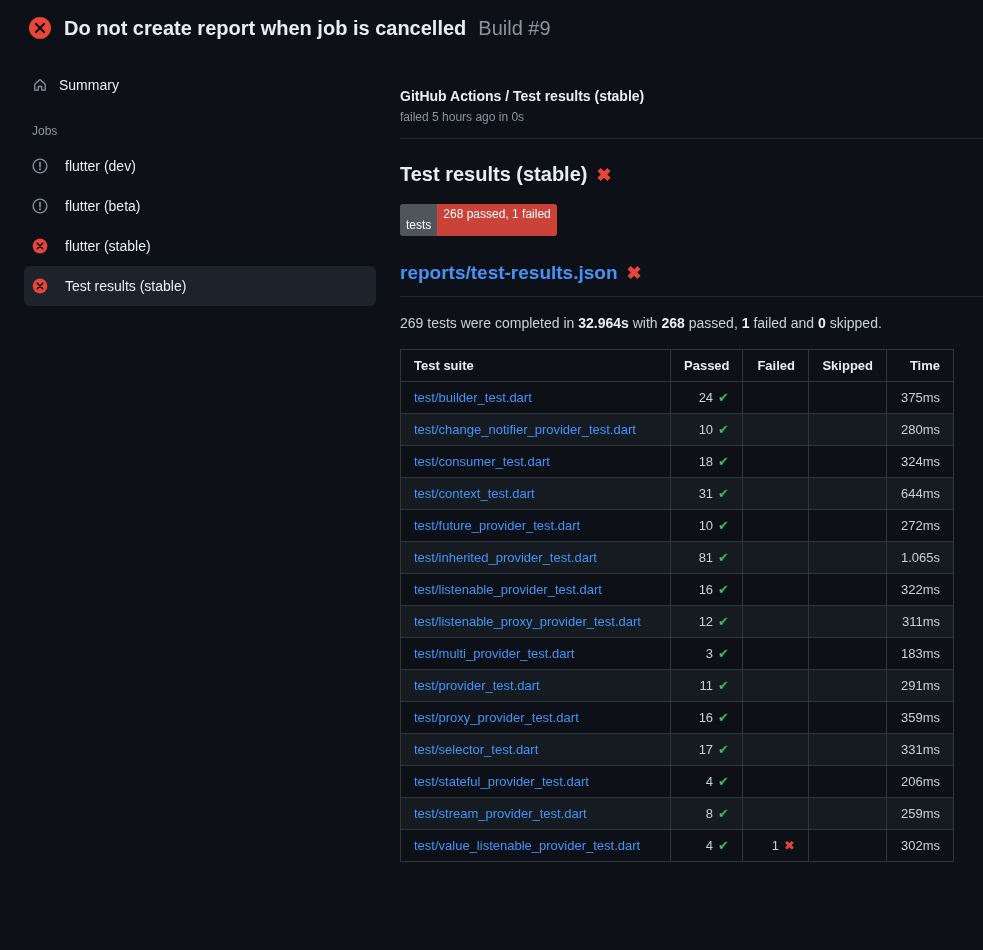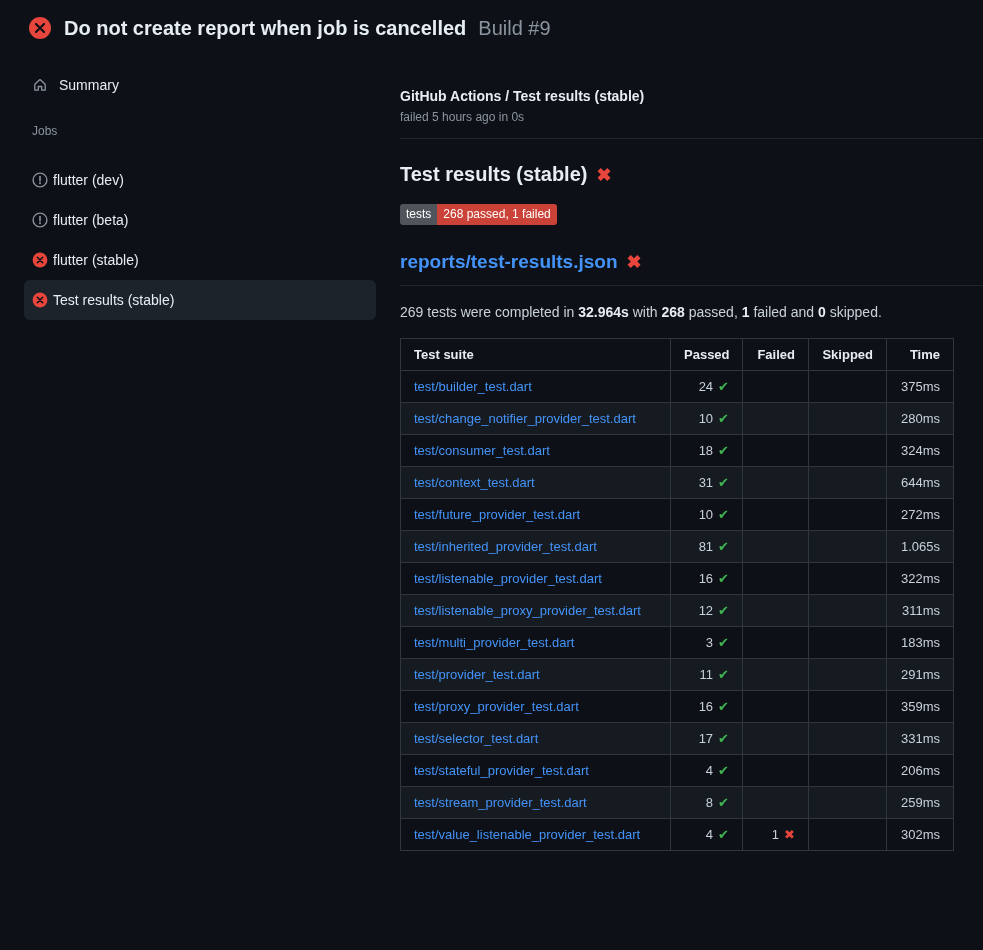--- a/index.html
+++ b/index.html
@@ -12,34 +12,34 @@
   
   .app-header { display:flex; align-items:center; gap:12px; padding:16px 28px 8px; }
   .status-icon svg { display:block; }
   .page-title { font-size:20px; font-weight:700; color:#e6edf3; }
   .build-label { font-size:20px; color:#8b949e; font-weight:400; }
   
   .layout { display:flex; align-items:flex-start; }
   .sidebar { width:400px; flex:0 0 400px; padding:24px 24px 16px; }
   .summary-item { display:flex; align-items:center; gap:11px; padding:5px 8px; color:#e6edf3; border-radius:6px; cursor:pointer; }
   .summary-item svg { display:block; }
-  .jobs-heading { color:#8b949e; font-size:12px; margin:26px 0 22px 8px; }
+  .jobs-heading { color:#8b949e; font-size:12px; margin:26px 0 8px 8px; }
   .jobs-list { list-style:none; }
-  .job-item { display:flex; align-items:center; gap:5px; padding:0 8px; height:40px; border-radius:6px; color:#e6edf3; cursor:pointer; font-size:14px; }
+  .job-item { display:flex; align-items:center; gap:17px; padding:0 8px; height:40px; border-radius:6px; color:#e6edf3; cursor:pointer; font-size:14px; }
   .job-item.selected { background:#1d232b; }
   .job-icon { display:flex; }
   
   .main { flex:1 1 auto; min-width:0; padding:40px 0 0; }
   .breadcrumb { font-weight:700; font-size:14px; color:#e6edf3; }
   .status-line { color:#8b949e; font-size:12px; margin-top:6px; }
   .divider { border:none; border-top:1px solid #21262d; margin-top:14px; }
   .section-title { margin-top:24px; font-size:20px; font-weight:700; color:#e6edf3; display:flex; align-items:center; gap:9px; }
   .x-mark { color:#e8453c; font-size:18px; font-weight:700; line-height:1; }
   .badge { display:inline-flex; margin-top:18px; font-size:12px; border-radius:3px; overflow:hidden; line-height:1; }
-  .badge-label { background:#50555b; color:#ffffff; padding:4px 6px 5px; }
+  .badge-label { background:#50555b; color:#ffffff; padding:15px 6px 5px; }
   .badge-value { background:#ca4238; color:#ffffff; padding:4px 6px 5px; }
   .report-title { margin-top:26px; padding-bottom:12px; border-bottom:1px solid #21262d; font-size:19px; font-weight:700; display:flex; align-items:center; gap:9px; }
   .report-title a { color:#4493f8; text-decoration:none; }
   .summary-text { margin-top:18px; font-size:14px; color:#c9d1d9; }
   .summary-text strong { color:#e6edf3; font-weight:700; }
   
   .results-table { margin-top:18px; border-collapse:collapse; table-layout:fixed; width:553px; font-size:13px; }
   .results-table th, .results-table td { border:1px solid #30363d; padding:8px 13px; text-align:right; white-space:nowrap; overflow:hidden; }
   .results-table th:first-child, .results-table td:first-child { text-align:left; }
   .results-table th { color:#e6edf3; font-weight:700;margin-left:8px; }

